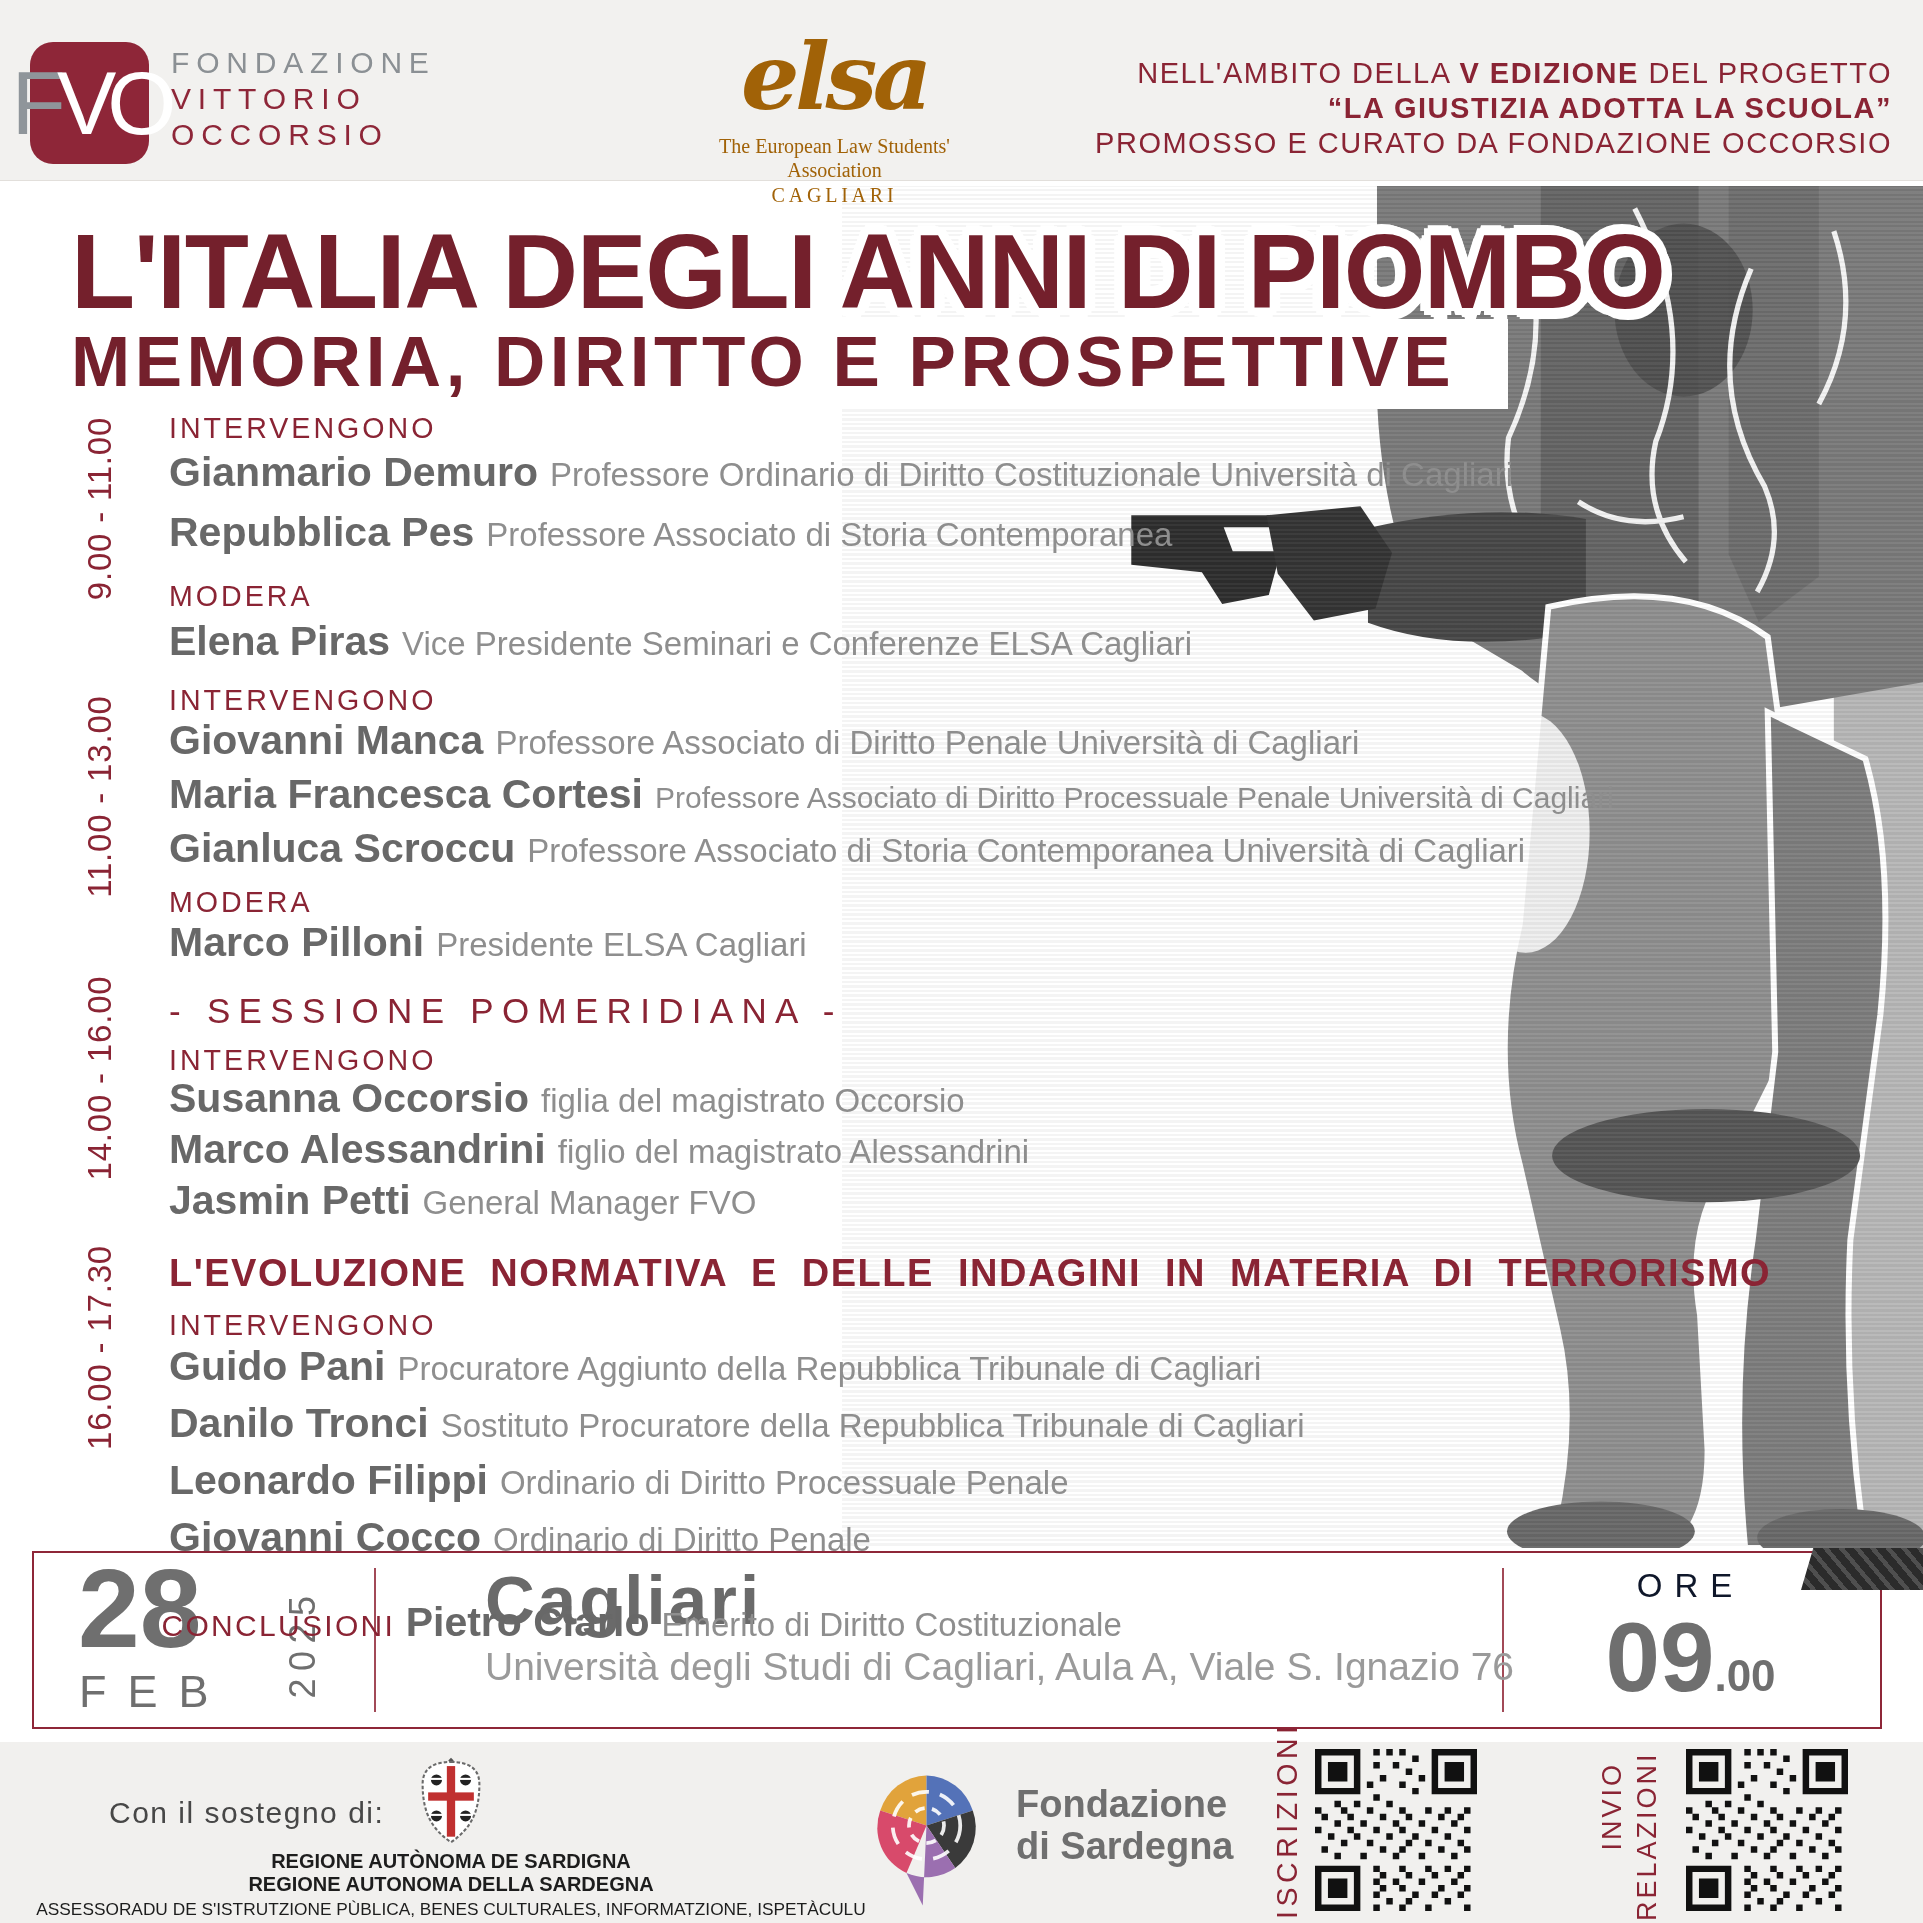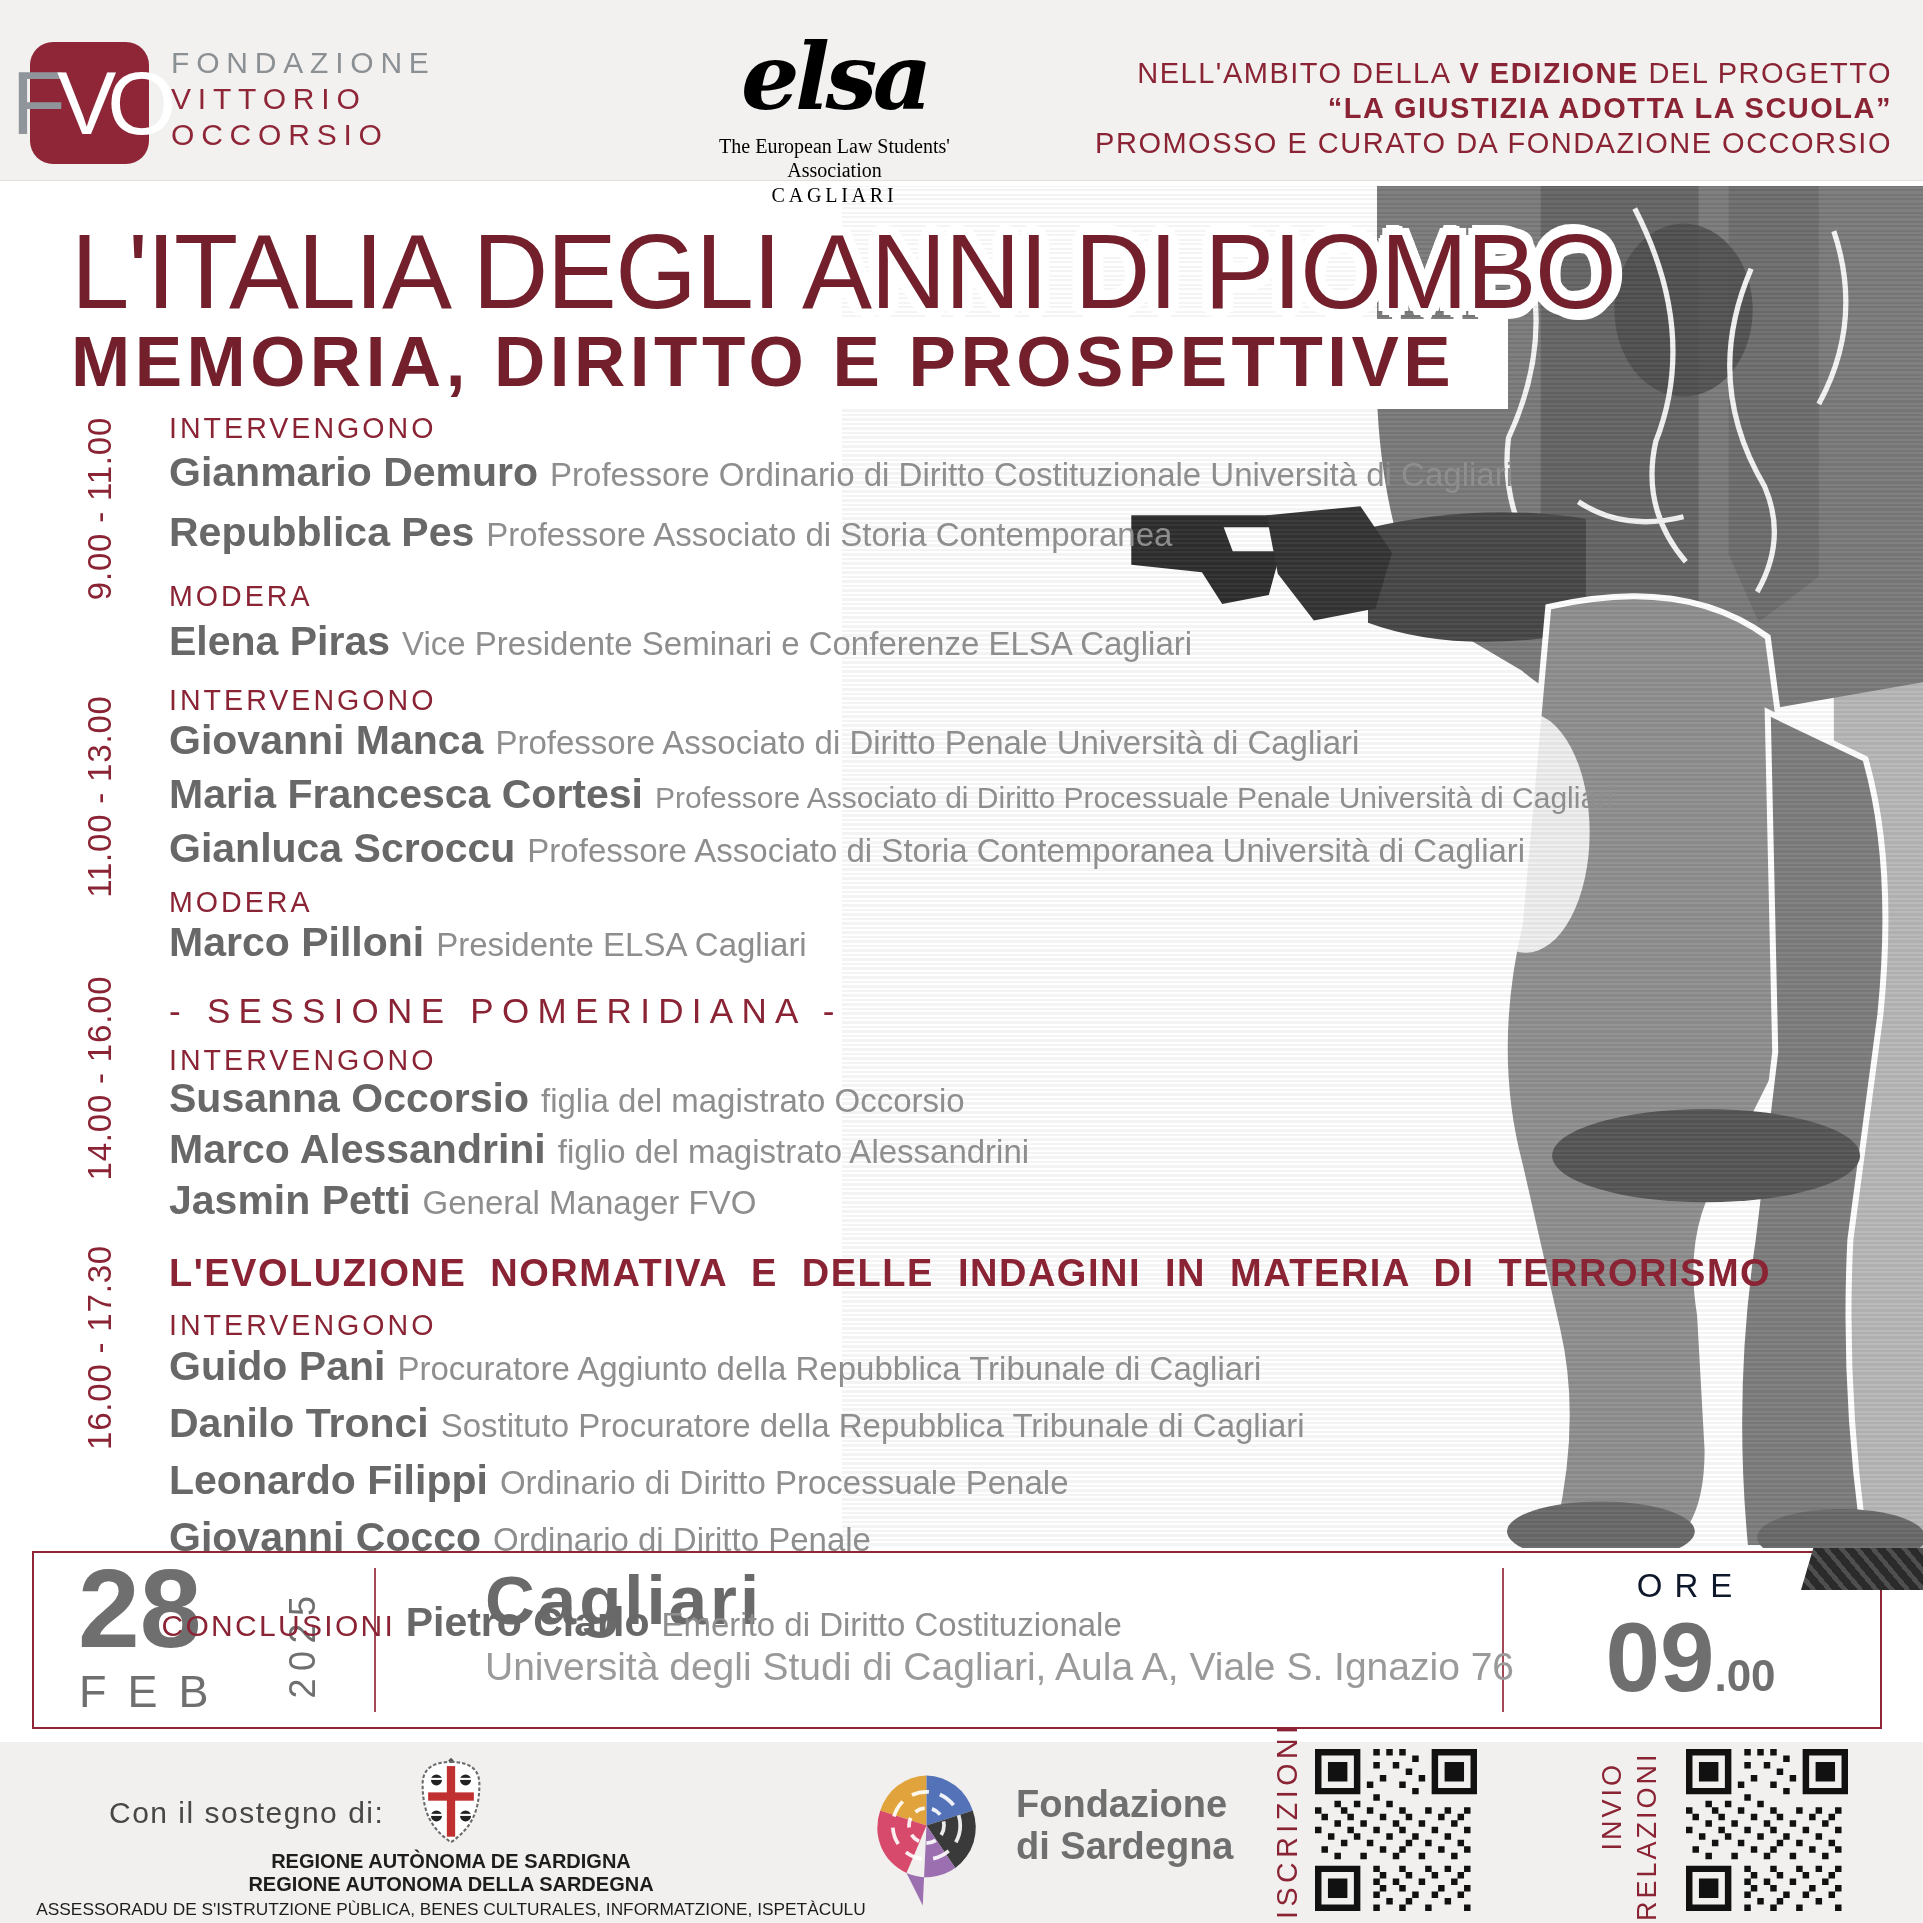--- a/index.html
+++ b/index.html
@@ -8,40 +8,40 @@
 
   
   #header{position:absolute;left:0;top:0;width:1924px;height:180px;background:#f2f1ef;
           border-bottom:1.5px solid #e2dfdb;z-index:4;}
   #fvo-square{position:absolute;left:30px;top:42px;width:119px;height:122px;background:#8e2638;
               display:flex;align-items:center;justify-content:center;border-radius:23px;}
   #fvo-square .fvo-txt{font-size:89px;font-weight:400;letter-spacing:-9px;line-height:1;}
   #fvo-square .f{color:#8f959a;} #fvo-square .vo{color:#ffffff;}
   #fvo-name{position:absolute;left:171px;top:45px;line-height:36px;font-size:30px;letter-spacing:6.8px;}
   #fvo-name .l1{color:#8b9094;} #fvo-name .l2,#fvo-name .l3{color:#8e2638;}
-  #elsa{position:absolute;left:699px;top:21px;width:271px;text-align:center;color:#000000;}
+  #elsa{position:absolute;left:699px;top:21px;width:271px;text-align:center;color:#a16207;}
   #elsa .wordmark{font-family:"DejaVu Serif", serif;font-style:italic;font-weight:700;
                   font-size:92px;line-height:113px;letter-spacing:-4.5px;}
   #elsa .cap{font-family:"Liberation Serif", serif;font-size:20px;line-height:24px;}
   #elsa .city{font-family:"Liberation Serif", serif;font-size:20px;letter-spacing:3.8px;margin-top:1.5px;}
   #project{position:absolute;right:32px;top:56px;text-align:right;color:#8a2434;
            font-size:29px;line-height:35px;letter-spacing:1.5px;}
   #project b{font-weight:700;}
 
   
   #artwork{position:absolute;left:842px;top:186px;width:1082px;height:1362px;z-index:1;}
   #art-noise{position:absolute;left:842px;top:186px;width:1082px;height:1362px;z-index:2;
              background:repeating-linear-gradient(0deg,rgba(255,255,255,.045) 0 2.3px,rgba(0,0,0,.045) 2.3px 4.5px);
              pointer-events:none;}
   #foot-wedge{position:absolute;left:1801px;top:1548px;width:123px;height:42px;z-index:6;
               background:repeating-linear-gradient(50deg,#2b2b2b 0 7.5px,#4f4f4f 7.5px 12px);
               clip-path:polygon(10% 0,100% 0,100% 100%,0 100%);}
 
   
-  #title{position:absolute;left:71px;top:212px;z-index:6;color:#74202c;font-weight:400;
+  #title{position:absolute;left:71px;top:212px;z-index:6;color:#74202c;font-weight:700;
          font-size:105px;letter-spacing:-1.5px;white-space:nowrap;
          text-shadow:0 -9px 0 #fff,0 9px 0 #fff,-9px 0 0 #fff,9px 0 0 #fff,
                      -6.8px -6.8px 0 #fff,6.8px -6.8px 0 #fff,-6.8px 6.8px 0 #fff,6.8px 6.8px 0 #fff,
                      -10.5px 3px 0 #fff,10.5px 3px 0 #fff,-3px -10.5px 0 #fff,3px 10.5px 0 #fff;}
   #subtitle{position:absolute;left:71px;top:319px;z-index:6;background:#ffffff;
             color:#74202c;font-weight:700;font-size:71px;letter-spacing:4.5px;
             padding:1.5px 53px 7.5px 0;white-space:nowrap;}
 
   
   #schedule{position:absolute;left:169px;top:394px;width:1728px;z-index:5;}

